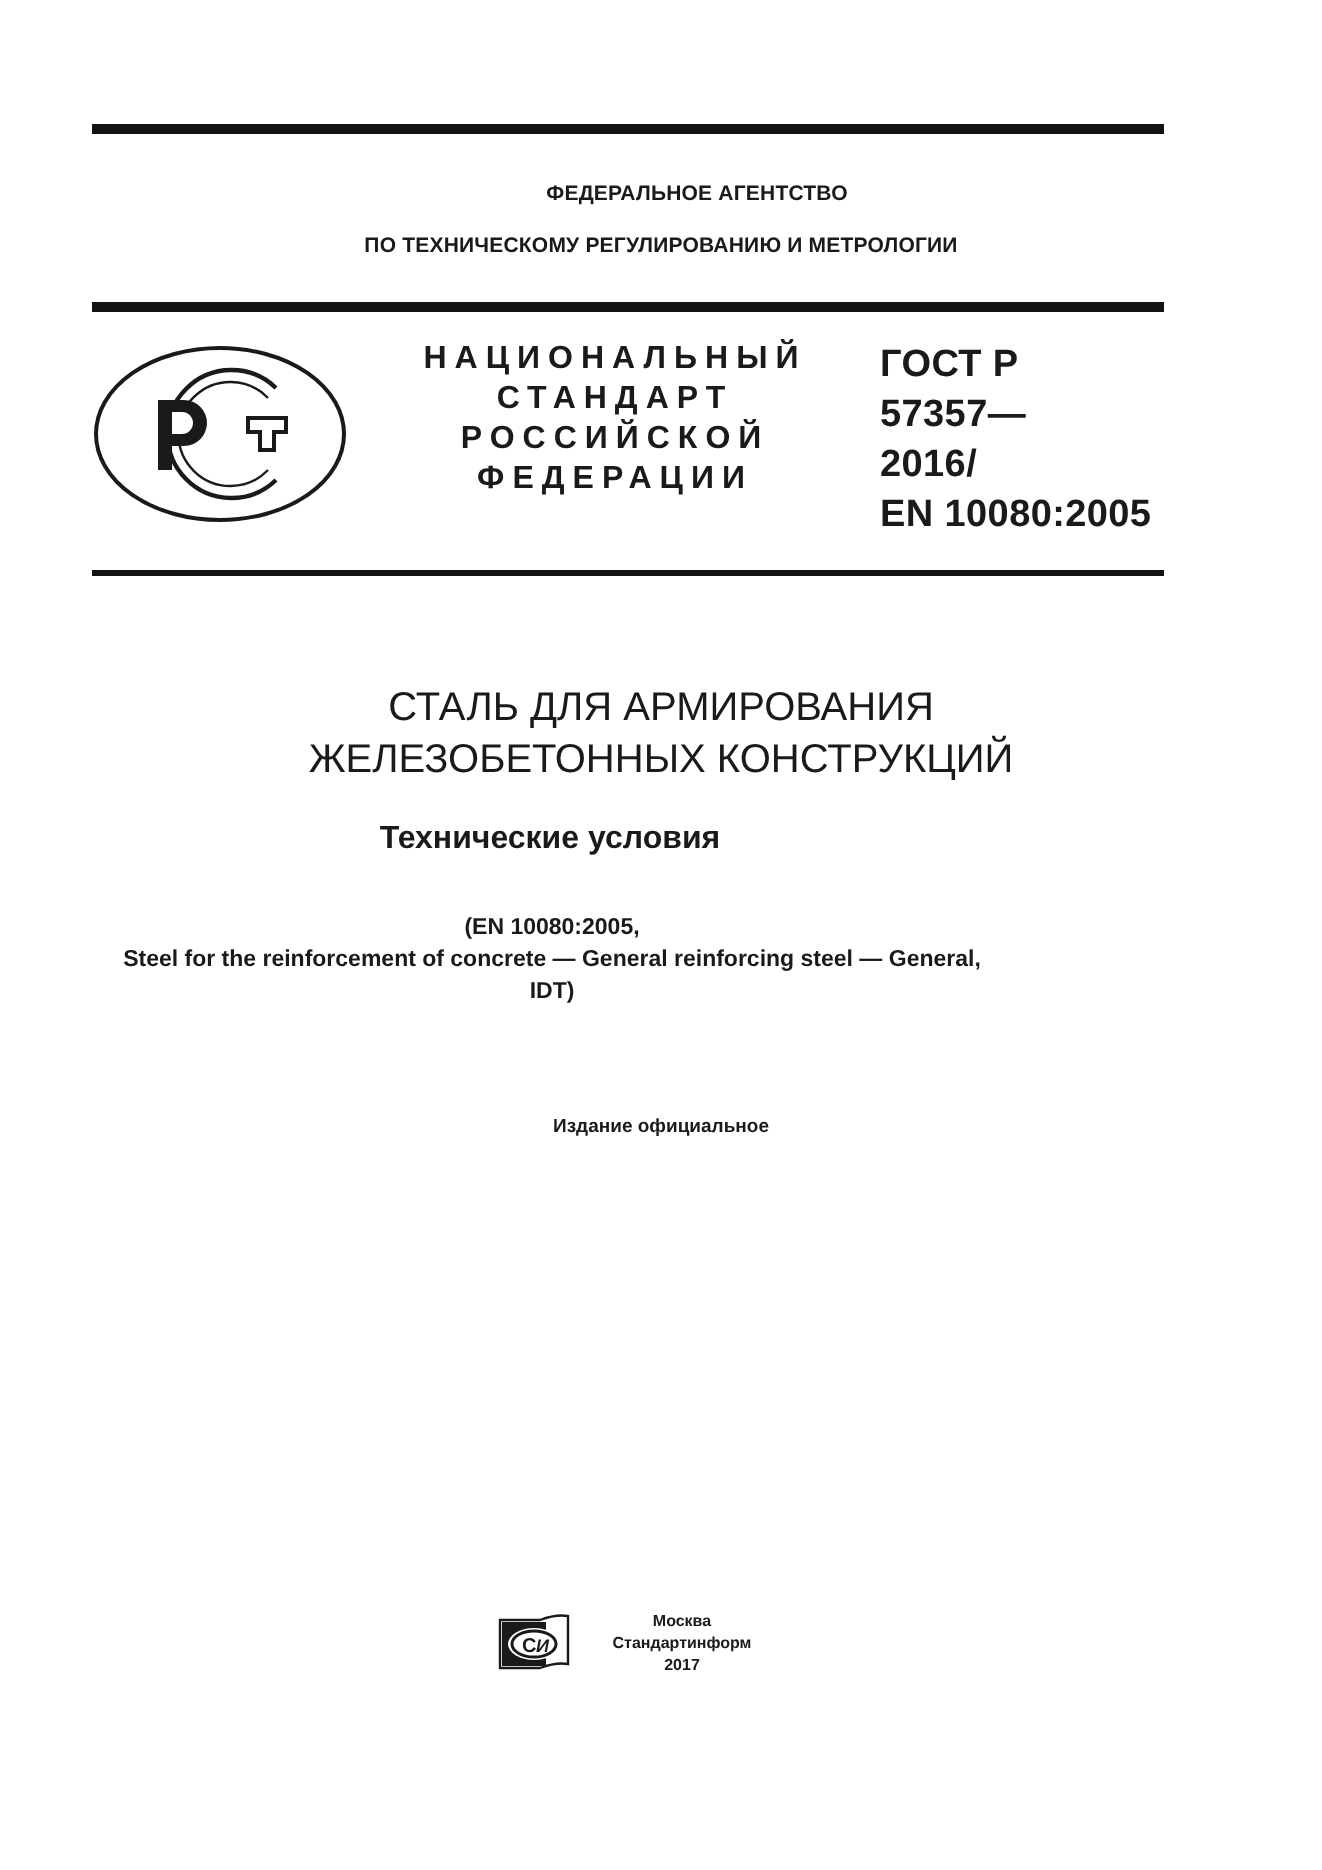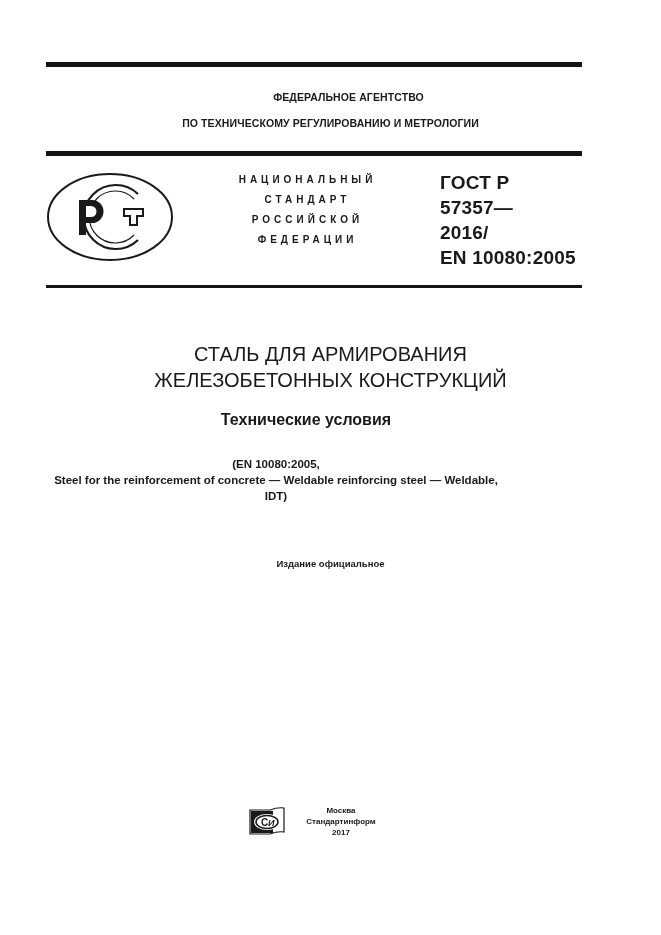--- a/index.html
+++ b/index.html
@@ -7,24 +7,24 @@
            font-family: "Liberation Sans", "DejaVu Sans", sans-serif; color: #1a1a1a; }
     .abs { position: absolute; }
     .rule { position: absolute; left: 46px; width: 536px; background: #141414; }
     .rule-top { top: 62px; height: 5px; }
     .rule-mid { top: 151px; height: 5px; }
     .rule-bot { top: 285px; height: 3px; }
     .agency { left: 0; width: 661px; text-align: center; font-weight: bold; font-size: 10.5px; letter-spacing: 0.1px; }
     .agency-1 { top: 91px; padding-left: 18px; }
     .agency-2 { top: 117px; }
     .logo { left: 46px; top: 172px; width: 128px; height: 90px; }
-    .nat { left: 210px; width: 195px; text-align: center; font-weight: bold; font-size: 10px; letter-spacing: 4px; line-height: 20px; top: 170px; }
+    .nat { left: 210px; width: 195px; text-align: center; font-weight: bold; font-size: 16px; letter-spacing: 4px; line-height: 20px; top: 170px; }
     .gost { left: 440px; top: 170px; font-weight: bold; font-size: 19px; line-height: 25px; letter-spacing: 0.2px; }
     .title { left: 0; width: 661px; text-align: center; font-weight: normal; font-size: 20px; line-height: 26px; top: 341px; }
-    .subtitle { left: 0; width: 550px; text-align: center; font-weight: bold; font-size: 16px; top: 411px; padding-left: 31px; }
+    .subtitle { left: 0; width: 550px; text-align: center; font-weight: bold; font-size: 16px; top: 411px; }
     .en { left: 0; width: 552px; text-align: center; font-weight: bold; font-size: 11.5px; line-height: 16px; top: 456px; }
     .edition { left: 0; width: 661px; text-align: center; font-weight: bold; font-size: 9.5px; top: 558px; }
     .publisher-logo { left: 248px; top: 806px; width: 38px; height: 30px; }
     .publisher { left: 296px; width: 90px; text-align: center; font-weight: bold; font-size: 8px; line-height: 11px; top: 805px; }
   </style>
 </head>
 <body>
 
 <div class="rule rule-top"></div>
 
@@ -65,21 +65,21 @@
 
 <div class="abs title">
   <div>СТАЛЬ ДЛЯ АРМИРОВАНИЯ</div>
   <div>ЖЕЛЕЗОБЕТОННЫХ КОНСТРУКЦИЙ</div>
 </div>
 
 <div class="abs subtitle">Технические условия</div>
 
 <div class="abs en">
   <div>(EN 10080:2005,</div>
-  <div>Steel for the reinforcement of concrete — Weldable reinforcing steel — Weldable,</div>
+  <div>Steel for the reinforcement of concrete — General reinforcing steel — General,</div>
   <div>IDT)</div>
 </div>
 
 <div class="abs edition">Издание официальное</div>
 
 <div class="abs publisher-logo">
   <svg width="38" height="30" viewBox="0 0 38 30">
     <path d="M2 4 L22 4 Q30 1 36 2 L36 26 Q30 25 22 28 L2 28 Z" fill="#ffffff" stroke="#1a1a1a" stroke-width="1.2"></path>
     <rect x="3" y="5" width="22" height="22" fill="#1a1a1a"></rect>
     <ellipse cx="19" cy="16" rx="13" ry="8" fill="#ffffff"></ellipse>

